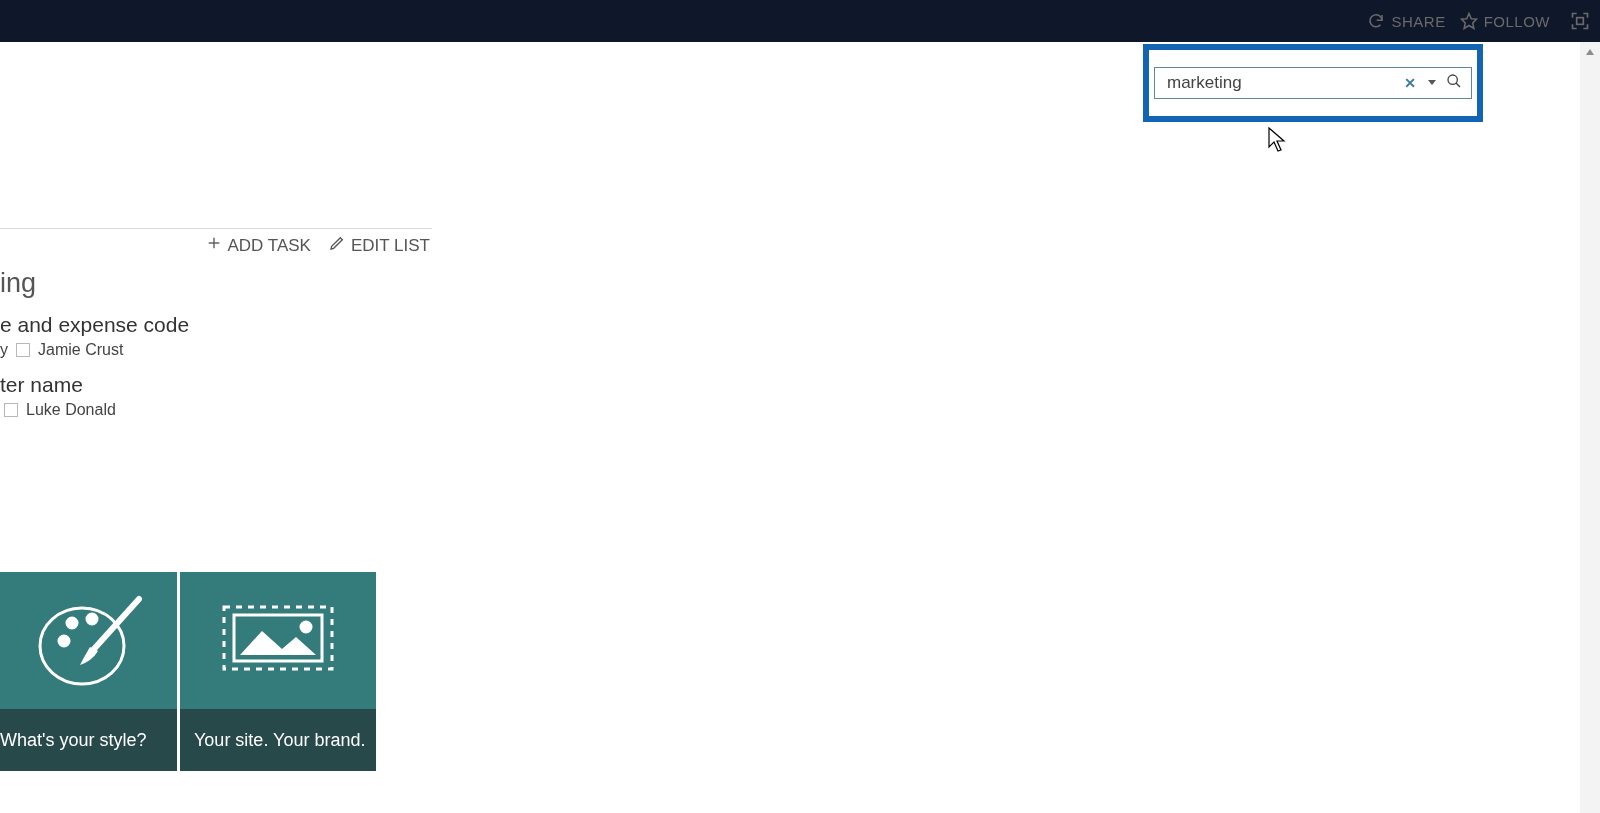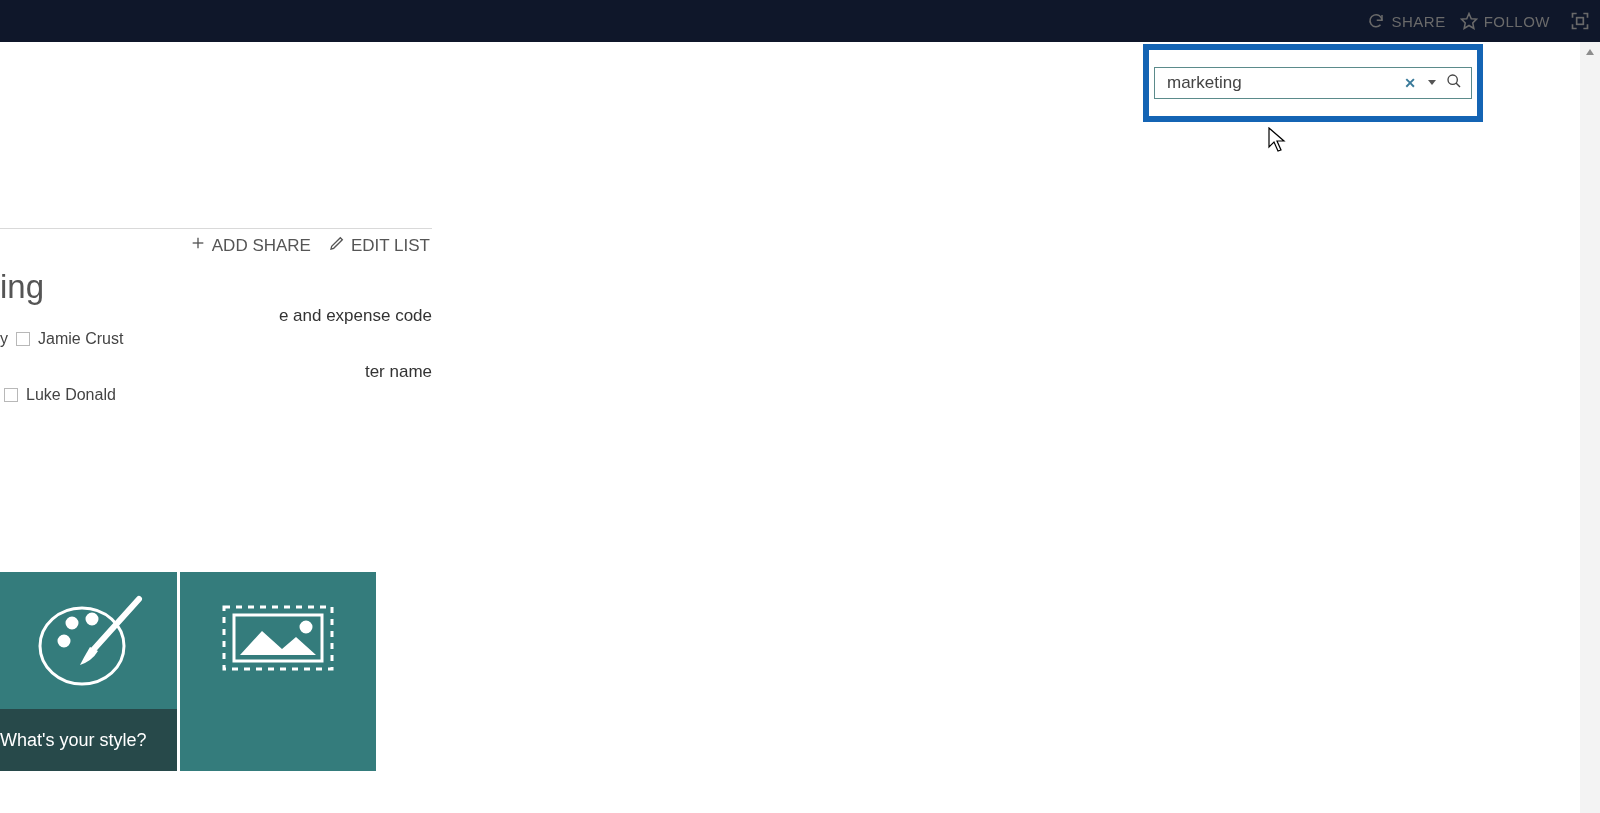--- a/index.html
+++ b/index.html
@@ -119,31 +119,30 @@
     margin-bottom: 12px;
   }
   .panel-actions .pa {
     display: flex;
     align-items: center;
     gap: 6px;
     cursor: pointer;
   }
   .panel-heading-fragment {
     color: #555;
-    font-size: 33px;
+    font-size: 27px;
     font-weight: 300;
-    margin-bottom: 0;
+    margin-bottom: 14px;
   }
 
   .task-block { margin-bottom: 14px; }
   .task-title-fragment {
     color: #333;
-    font-size: 17px;
+    font-size: 21px;
     margin-bottom: 4px;
-    text-align: right;
   }
   .assignees {
     display: flex;
     align-items: center;
     gap: 8px;
     font-size: 16px;
     color: #444;
   }
   .assignees .chk {
     width: 14px;
@@ -282,21 +281,21 @@
 <div class="content-panel">
   <div class="panel-divider"></div>
   <div class="panel-actions">
     <div class="pa">
       <span>
         <svg width="16" height="16" viewBox="0 0 24 24" stroke="#555" stroke-width="2">
           <line x1="12" y1="4" x2="12" y2="20"></line>
             <line x1="4" y1="12" x2="20" y2="12"></line>
         </svg>
       </span>
-      <span>ADD SHARE</span>
+      <span>ADD TASK</span>
     </div>
     <div class="pa">
       <span>
         <svg width="16" height="16" viewBox="0 0 24 24" stroke="#555" stroke-width="2" fill="none">
           <path d="M3 21 L7 20 L20 7 L17 4 L4 17 Z"></path>
         </svg>
       </span>
       <span>EDIT LIST</span>
     </div>
   </div>
@@ -339,20 +338,21 @@
 
   <div class="tile">
     <div class="tile-icon">
       <svg width="120" height="80" viewBox="0 0 120 80" fill="none" stroke="#ffffff" stroke-width="3">
         <rect x="6" y="6" width="108" height="62" stroke-dasharray="6 6"></rect>
         <rect x="16" y="14" width="88" height="46"></rect>
         <circle cx="88" cy="26" r="5" fill="#ffffff"></circle>
         <polyline points="22 54 44 30 64 48 78 36 98 54" fill="#ffffff" stroke="none"></polyline>
       </svg>
     </div>
+    <div class="tile-caption">Your site. Your brand.</div>
   </div>
 </div>
 
 <div class="scroll-track">
   <div class="scroll-arrow">
     <svg width="12" height="12" viewBox="0 0 24 24" fill="#8d8d8d">
         <polygon points="12 6 4 18 20 18"></polygon>
       </svg>
   </div>
 </div>

